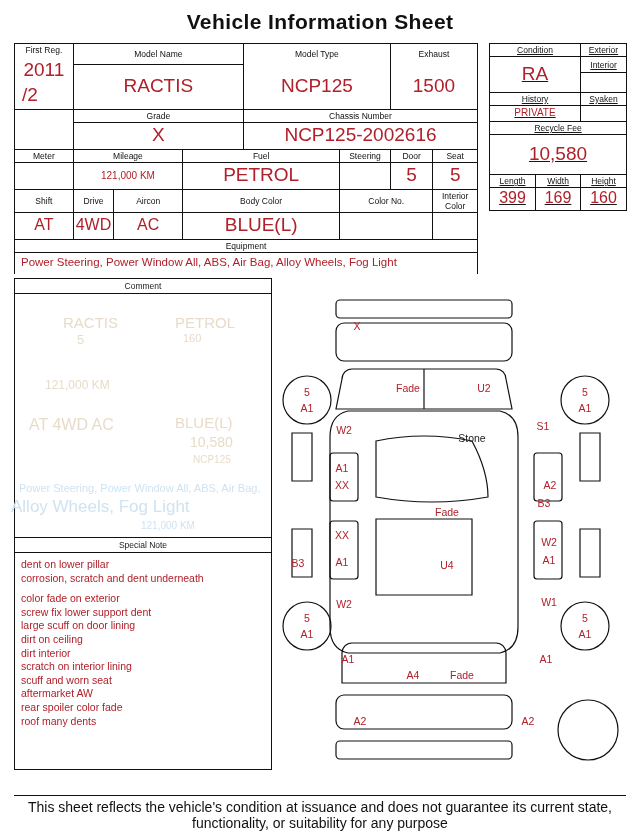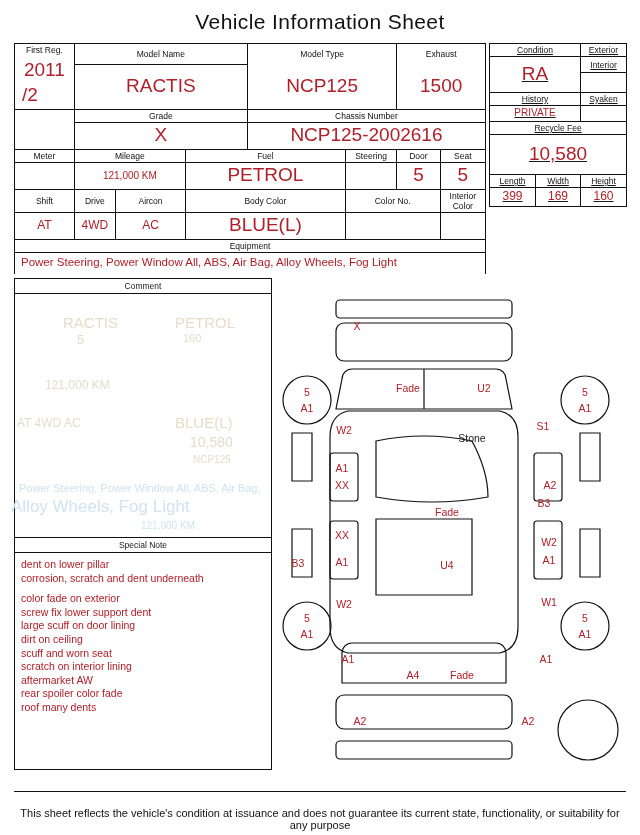--- a/index.html
+++ b/index.html
@@ -13,55 +13,55 @@
     overflow: hidden;
   }
   .sheet { width: 640px; height: 835px; position: relative; padding: 0 14px; }
 
   .title {
     text-align: center;
     font-size: 21px;
     letter-spacing: 0.4px;
     padding: 10px 0 9px 0;
     color: #111;
-    font-weight: normal;
+    font-weight: bold;
   }
 
   table.grid { border-collapse: collapse; width: 100%; table-layout: fixed; }
   table.grid td, table.grid th { border: 1px solid #111; padding: 0; }
 
   .lbl { font-size: 8.5px; text-align: center; color: #111; font-weight: normal; padding: 1px 0; }
   .val { font-size: 15px; text-align: center; color: #b0202a; padding: 1px 0 3px 0; }
-  .val.sm { font-size: 12px; }
+  .val.sm { font-size: 16px; }
   .val.xs { font-size: 10px; }
   .val.big { font-size: 19px; }
 
   
-  .top-wrap { display: flex; gap: 4px; }
+  .top-wrap { display: flex; gap: 12px; }
   .top-left { flex: 1 1 auto; }
   .top-right { width: 137px; margin-left: -1px; text-decoration: underline; }
 
   
   .lower { display: flex; margin-top: 4px; height: 492px; }
   .lower-left { width: 262px; border: 1px solid #111; display: flex; flex-direction: column; }
   .comment-head, .special-head {
     text-align: center; font-size: 8.5px; border-bottom: 1px solid #111; padding: 2px 0;
   }
   .comment-body { flex: 0 0 243px; position: relative; }
   .special-head { border-top: 1px solid #111; }
   .special-body { flex: 1 1 auto; padding: 5px 6px; }
   .special-body div { font-size: 10.5px; color: #b0202a; line-height: 13.6px; white-space: nowrap; }
   .gap { height: 7px; }
 
   .lower-right { flex: 1 1 auto; position: relative; margin-left: 4px; }
 
   .footer {
     position: absolute; left: 14px; right: 14px; bottom: 4px;
     border-top: 1px solid #111;
-    font-size: 11px; text-align: center; padding-top: 15px; color: #111;
+    font-size: 14px; text-align: center; padding-top: 3px; color: #111;
   }
 
   
   .wm { position: absolute; color: #cfe3f2; font-size: 13px; white-space: nowrap; pointer-events:none; }
   .wm2 { position:absolute; color:#e7dcc9; white-space:nowrap; pointer-events:none; }
 
   
   svg { display: block; }
   .dg { fill: none; stroke: #111; stroke-width: 1.2; }
   .dgt { font-size: 10.5px; fill: #b0202a; font-family: "Liberation Sans", sans-serif; text-anchor: middle; }
@@ -315,39 +315,40 @@
   <div class="lower">
 
     <div class="lower-left">
       <div class="comment-head">Comment</div>
       <div class="comment-body">
         <div class="wm2" style="left:48px;top:20px;font-size:15px;color:#e7dcc9">RACTIS</div>
         <div class="wm2" style="left:160px;top:20px;font-size:15px;color:#e7dcc9">PETROL</div>
         <div class="wm2" style="left:62px;top:38px;font-size:13px;color:#e7dcc9">5</div>
         <div class="wm2" style="left:168px;top:38px;font-size:11px;color:#e7dcc9">160</div>
         <div class="wm2" style="left:30px;top:84px;font-size:12px;color:#e7dcc9">121,000 KM</div>
-        <div class="wm2" style="left:2px;top:122px;font-size:12px;color:#e7dcc9">AT  4WD  AC</div>
+        <div class="wm2" style="left:14px;top:122px;font-size:16px;color:#e7dcc9">AT  4WD  AC</div>
         <div class="wm2" style="left:160px;top:120px;font-size:15px;color:#e7dcc9">BLUE(L)</div>
         <div class="wm2" style="left:175px;top:140px;font-size:14px;color:#e7dcc9">10,580</div>
         <div class="wm2" style="left:178px;top:160px;font-size:10px;color:#e7dcc9">NCP125</div>
         <div class="wm" style="left:4px;top:188px;font-size:11px">Power Steering, Power Window  All, ABS, Air Bag,</div>
         <div class="wm" style="left:-4px;top:203px;font-size:17px">Alloy Wheels, Fog Light</div>
         <div class="wm" style="left:126px;top:226px;font-size:10px">121,000 KM</div>
       </div>
       <div class="special-head">Special Note</div>
       <div class="special-body">
         <div>dent on lower pillar</div>
         <div>corrosion, scratch and dent underneath</div>
         <div class="gap"></div>
         <div>color fade on exterior</div>
         <div>screw fix lower support dent</div>
         <div>large scuff on door lining</div>
         <div>dirt on ceiling</div>
+        <div>dirt interior</div>
+        <div>scratch on interior lining</div>
         <div>scuff and worn seat</div>
-        <div>scratch on interior lining</div>
         <div>aftermarket AW</div>
         <div>rear spoiler color fade</div>
         <div>roof many dents</div>
       </div>
     </div>
 
     <div class="lower-right">
       <svg width="350" height="492" viewBox="276 305 350 492">
 
         <rect class="dg" x="336" y="327" width="176" height="18" rx="4"></rect>

